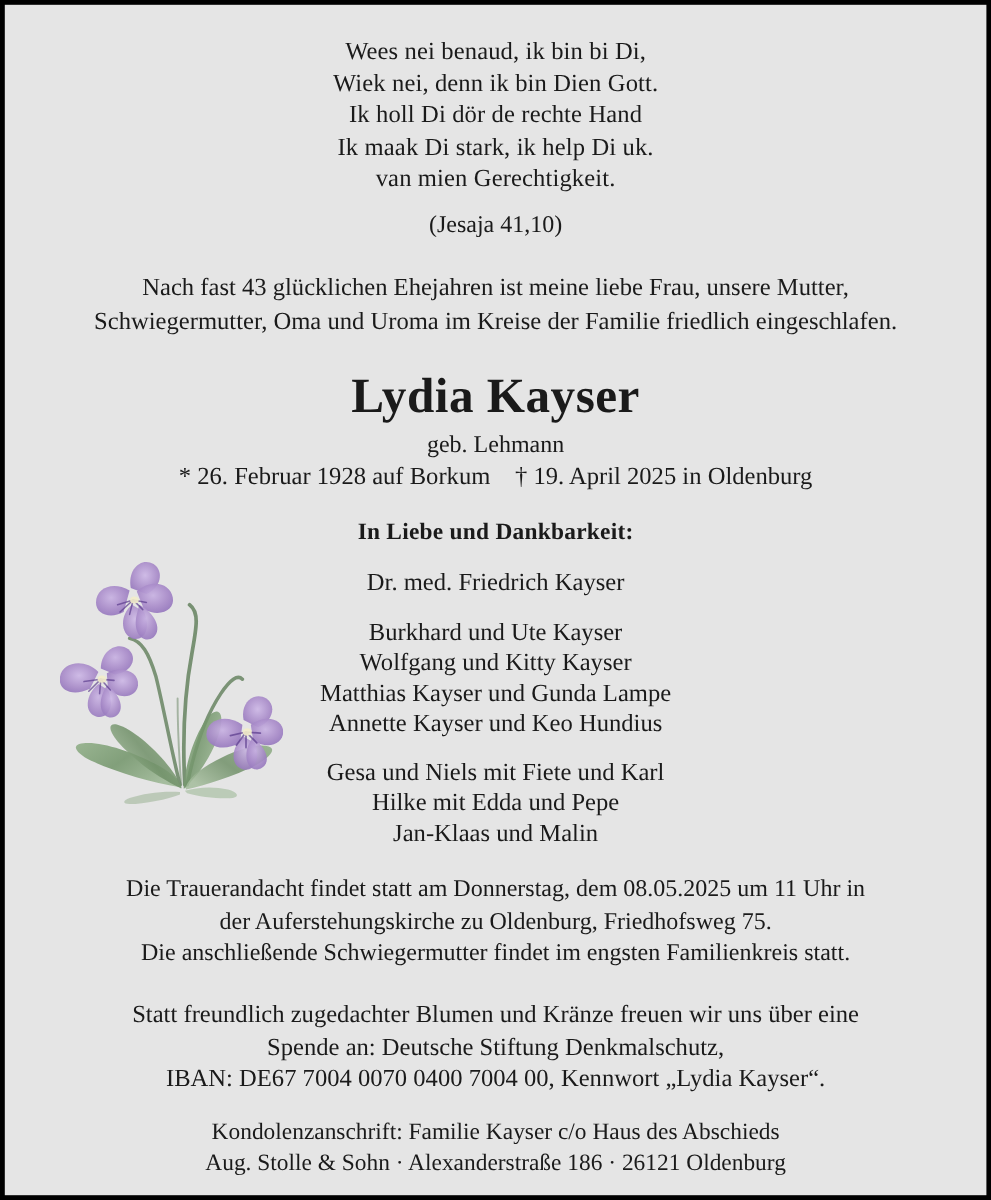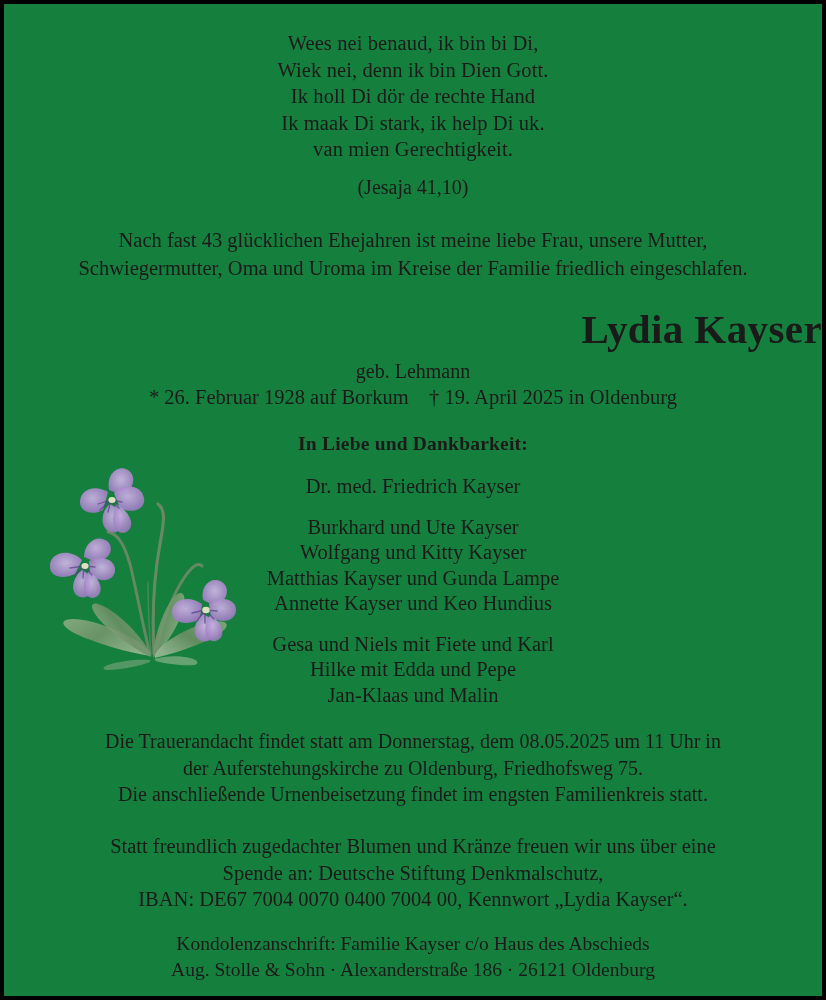--- a/index.html
+++ b/index.html
@@ -9,21 +9,21 @@
   }
   body {
     font-family: "Liberation Serif", "DejaVu Serif", serif;
     color: #1a1a1a;
   }
   #card {
     position: relative;
     width: 826px;
     height: 1000px;
     box-sizing: border-box;
-    background: #15803d;
+    background: #e5e5e5;
     border: 4px solid #000000;
     overflow: hidden;
   }
   .inner {
     position: relative;
     width: 100%;
     height: 100%;
     box-sizing: border-box;
   }
 
@@ -59,21 +59,20 @@
 
   
   #deceased-name {
     position: absolute;
     left: 0; right: 0;
     top: 303px;
     font-size: 41px;
     font-weight: bold;
     letter-spacing: 0.4px;
     line-height: 44px;
-    text-align: right;
   }
   #maiden-name {
     position: absolute;
     left: 0; right: 0;
     top: 356px;
     font-size: 20px;
   }
   #life-dates {
     position: absolute;
     left: 0; right: 0;
@@ -181,21 +180,21 @@
         <div class="name-line">Hilke mit Edda und Pepe</div>
         <div class="name-line">Jan-Klaas und Malin</div>
       </div>
     </div>
 
     <div id="gratitude-heading" class="block">In Liebe und Dankbarkeit:</div>
 
     <div id="service-info" class="block">
       <div class="line">Die Trauerandacht findet statt am Donnerstag, dem 08.05.2025 um 11 Uhr in</div>
       <div class="line">der Auferstehungskirche zu Oldenburg, Friedhofsweg 75.</div>
-      <div class="line">Die anschließende Urnenbeisetzung findet im engsten Familienkreis statt.</div>
+      <div class="line">Die anschließende Schwiegermutter findet im engsten Familienkreis statt.</div>
     </div>
 
     <div id="donation-info" class="block">
       <div class="line">Statt freundlich zugedachter Blumen und Kränze freuen wir uns über eine</div>
       <div class="line">Spende an: Deutsche Stiftung Denkmalschutz,</div>
       <div class="line">IBAN: DE67 7004 0070 0400 7004 00, Kennwort „Lydia Kayser“.</div>
     </div>
 
     <div id="condolence-address" class="block">
       <div class="line">Kondolenzanschrift: Familie Kayser c/o Haus des Abschieds</div>

